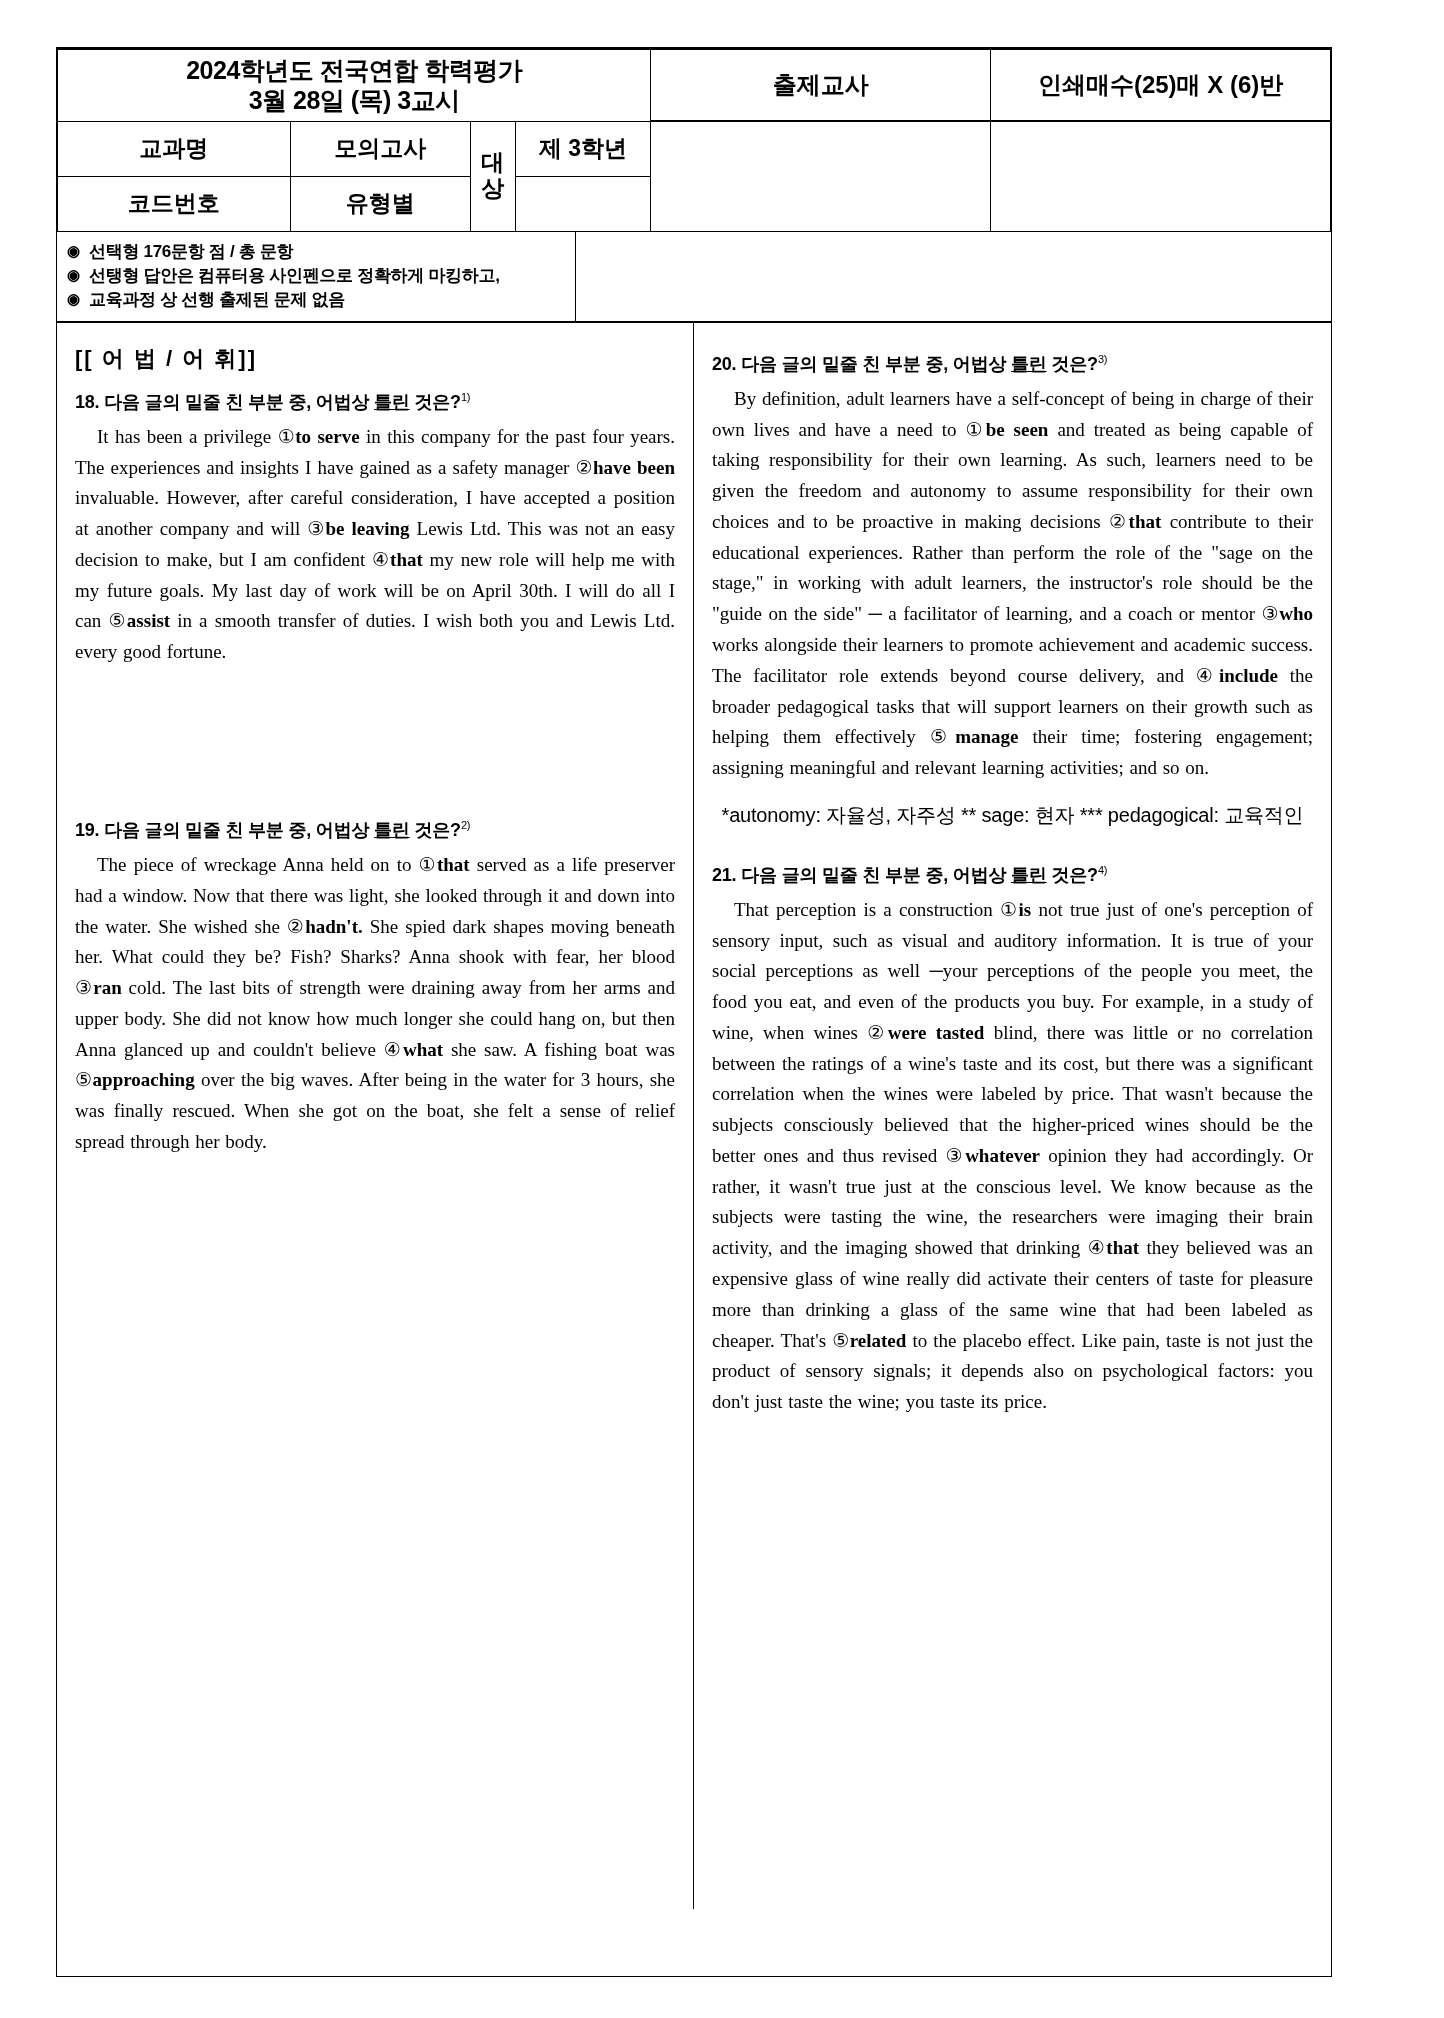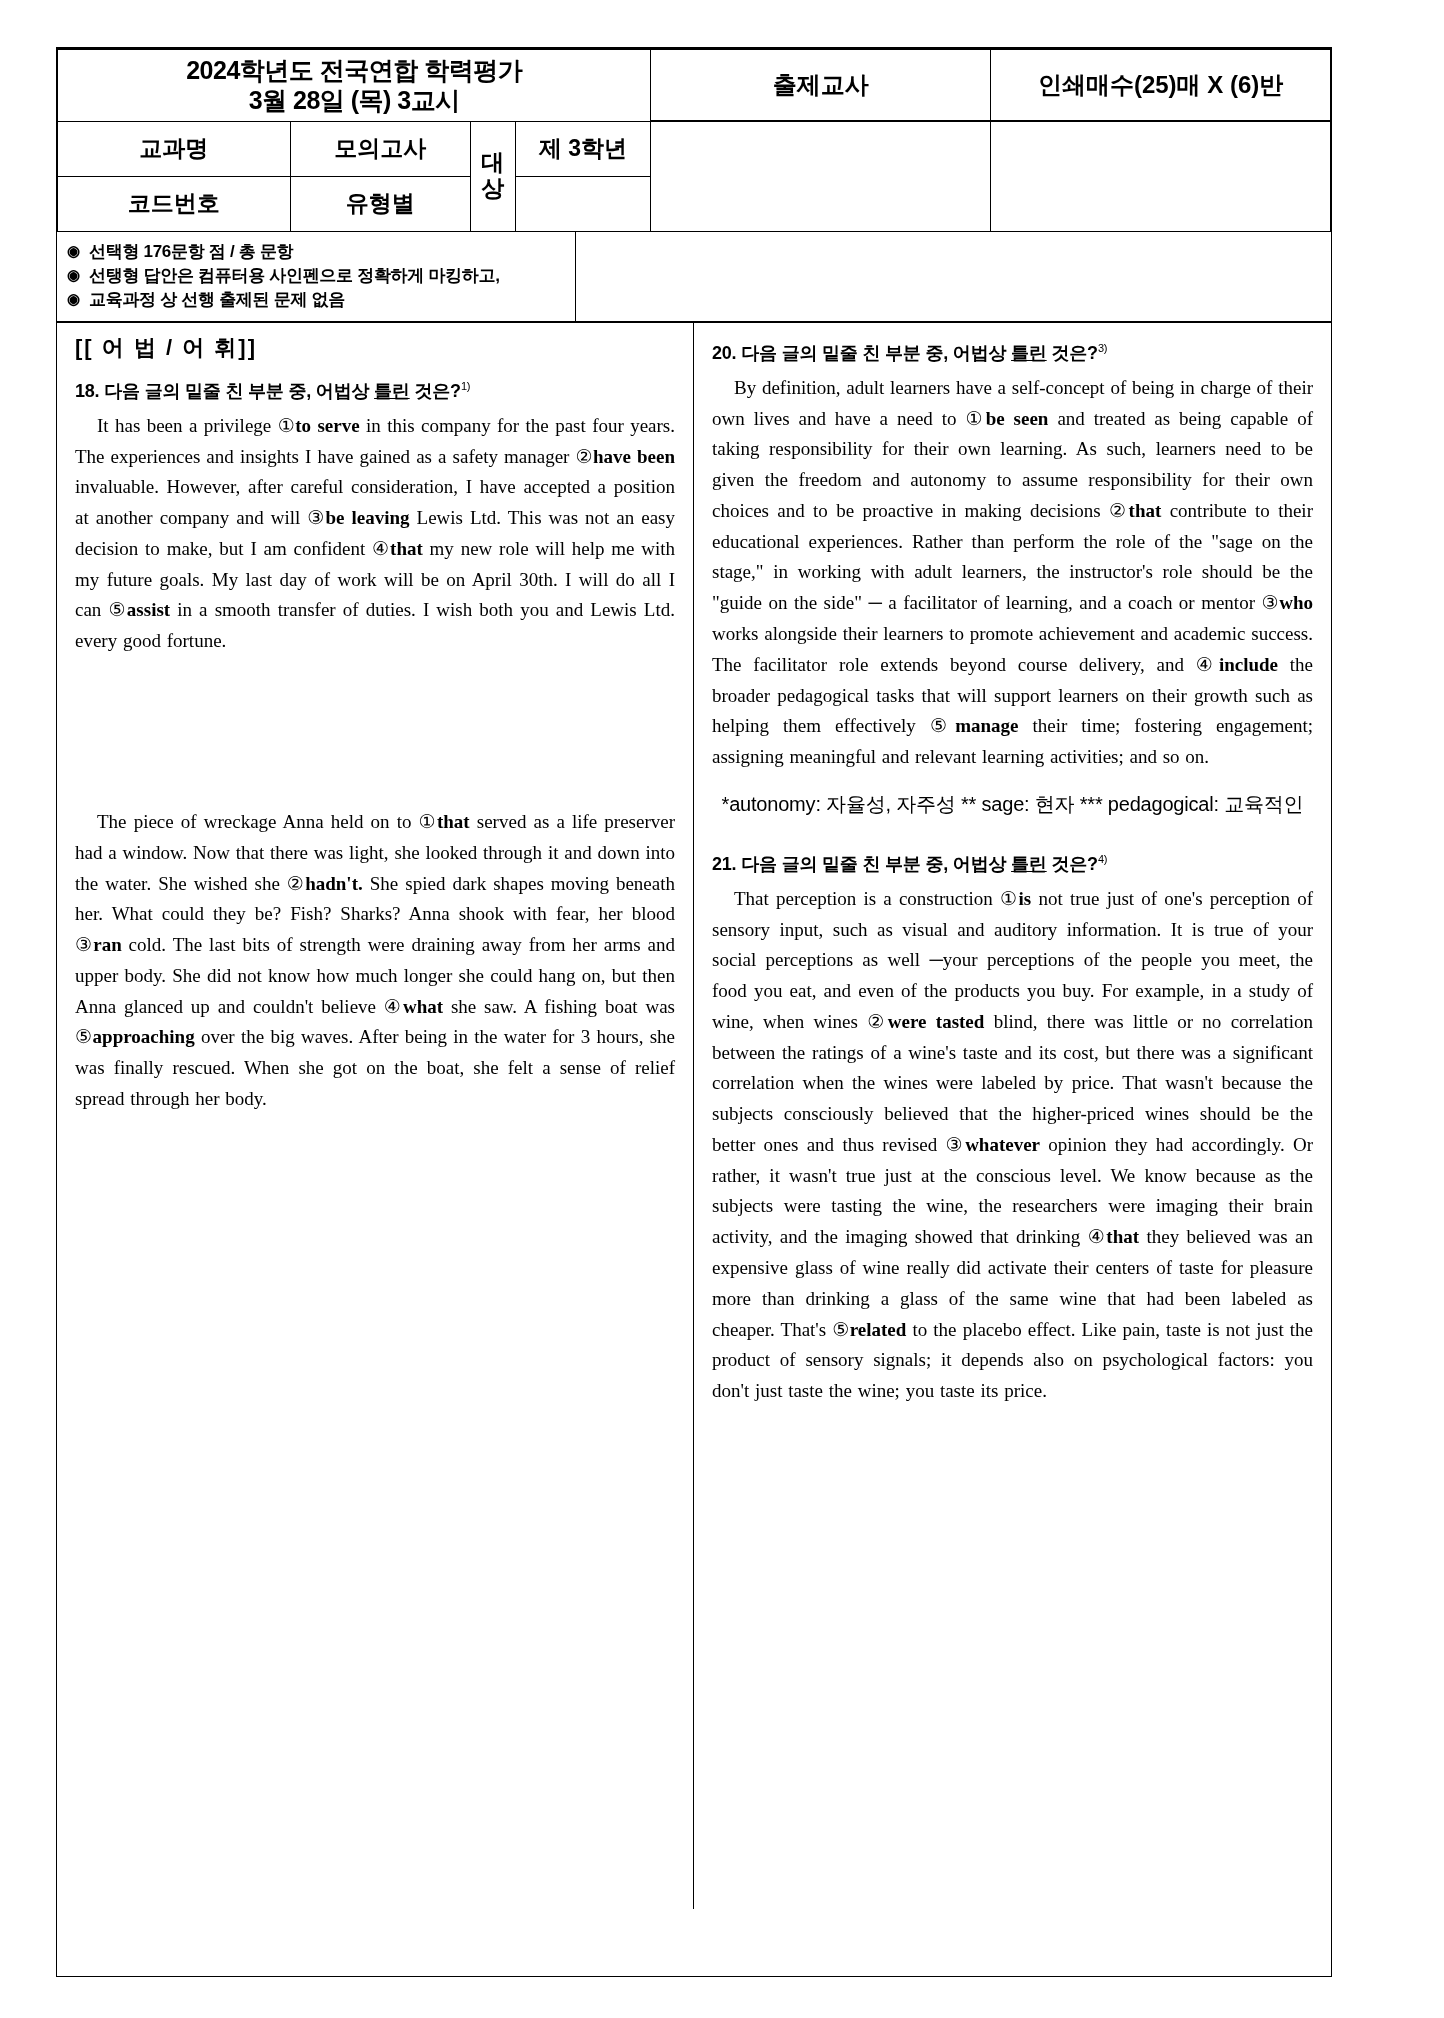--- a/index.html
+++ b/index.html
@@ -90,21 +90,21 @@
   .notice .sub { padding-left: 22px; }
   .notice-right { flex: 1; }
 
   
   .cols {
     display: flex;
     height: 1586px;
   }
   .col {
     width: 50%;
-    padding: 4px 18px 0 18px;
+    padding: 15px 18px 0 18px;
     position: relative;
   }
   .col.left { border-right: 1px solid #000; }
 
   .section-title {
     font-family: "Liberation Sans", sans-serif;
     font-weight: bold;
     font-size: 22px;
     letter-spacing: 2px;
     margin: 6px 0 16px 0;
@@ -208,20 +208,24 @@
       <div class="section-title">[[ 어  법  /  어  휘]]</div>
 
       <div class="q-head">
         <span>18.</span>
         <span>다음 글의 밑줄 친 부분 중, 어법상 </span><u>틀린</u><span> 것은?</span><sup>1)</sup>
       </div>
       <p class="passage" id="p18">It has been a privilege <b><span class="num">①</span>to serve</b> in this company for the past four years. The experiences and insights I have gained as a safety manager <b><span class="num">②</span>have been</b> invaluable. However, after careful consideration, I have accepted a position at another company and will <b><span class="num">③</span>be leaving</b> Lewis Ltd. This was not an easy decision to make, but I am confident <b><span class="num">④</span>that</b> my new role will help me with my future goals. My last day of work will be on April 30th. I will do all I can <b><span class="num">⑤</span>assist</b> in a smooth transfer of duties. I wish both you and Lewis Ltd. every good fortune.</p>
 
       <div class="gap-lg"></div>
 
+      <div class="q-head">
+        <span>19.</span>
+        <span>다음 글의 밑줄 친 부분 중, 어법상 </span><u>틀린</u><span> 것은?</span><sup>2)</sup>
+      </div>
       <p class="passage" id="p19">The piece of wreckage Anna held on to <b><span class="num">①</span>that</b> served as a life preserver had a window. Now that there was light, she looked through it and down into the water. She wished she <b><span class="num">②</span>hadn't.</b> She spied dark shapes moving beneath her. What could they be? Fish? Sharks? Anna shook with fear, her blood <b><span class="num">③</span>ran</b> cold. The last bits of strength were draining away from her arms and upper body. She did not know how much longer she could hang on, but then Anna glanced up and couldn't believe <b><span class="num">④</span>what</b> she saw. A fishing boat was <b><span class="num">⑤</span>approaching</b> over the big waves. After being in the water for 3 hours, she was finally rescued. When she got on the boat, she felt a sense of relief spread through her body.</p>
     </div>
 
     <div class="col right">
       <div class="q-head" style="margin-top:14px">
         <span>20.</span>
         <span>다음 글의 밑줄 친 부분 중, 어법상 </span><u>틀린</u><span> 것은?</span><sup>3)</sup>
       </div>
       <p class="passage" id="p20">By definition, adult learners have a self-concept of being in charge of their own lives and have a need to <b><span class="num">①</span>be seen</b> and treated as being capable of taking responsibility for their own learning. As such, learners need to be given the freedom and autonomy to assume responsibility for their own choices and to be proactive in making decisions <b><span class="num">②</span>that</b> contribute to their educational experiences. Rather than perform the role of the "sage on the stage," in working with adult learners, the instructor's role should be the "guide on the side" ─ a facilitator of learning, and a coach or mentor <b><span class="num">③</span>who</b> works alongside their learners to promote achievement and academic success. The facilitator role extends beyond course delivery, and <b><span class="num">④</span>include</b> the broader pedagogical tasks that will support learners on their growth such as helping them effectively <b><span class="num">⑤</span>manage</b> their time; fostering engagement; assigning meaningful and relevant learning activities; and so on.</p>
       <div class="note">*autonomy: 자율성, 자주성 ** sage: 현자 *** pedagogical: 교육적인</div>

